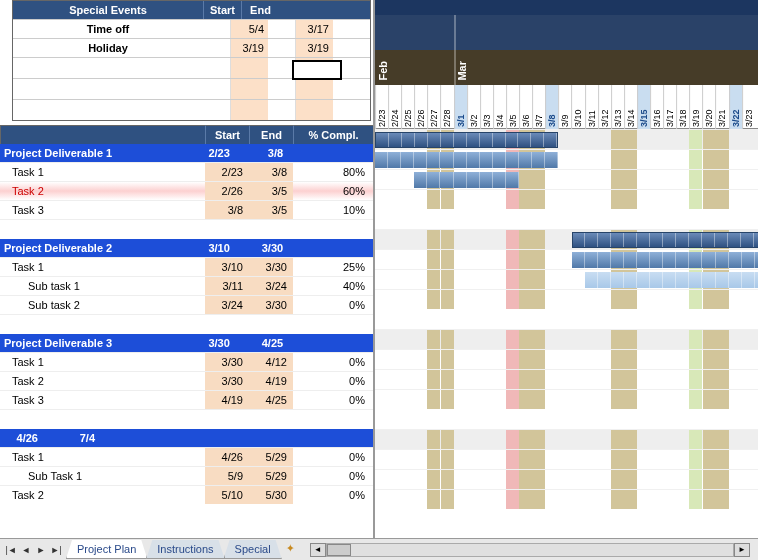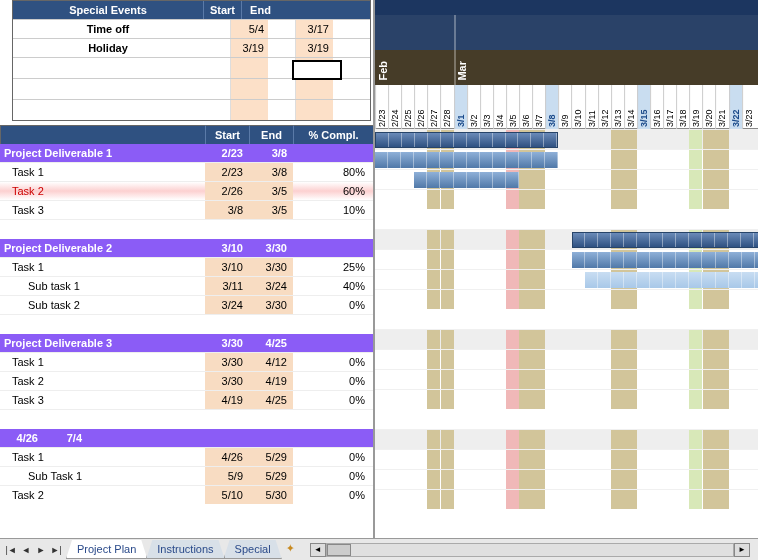--- a/index.html
+++ b/index.html
@@ -20,21 +20,21 @@
 .ev-row .ev-name.nowt { font-weight: normal; }
 .selected-cell { position: absolute; border: 2px solid #000; background: #fff; }
 
 
 .cols-header { display: flex; background: #2f5181; color: #fff; font-weight: bold; margin-top: 4px; }
 .cols-header .spacer { width: 205px; border-left:1px solid #666; border-top:1px solid #666;}
 .cols-header .ch { width: 44px; text-align: center; padding: 3px; border-left:1px solid #5a7aa8; border-top:1px solid #666;}
 .cols-header .ch.compl { width: 80px; }
 
 
-.deliv-head { display: flex; background: #8b5cf6; color: #fff; font-weight: bold; align-items: center; }
+.deliv-head { display: flex; background: #1d4ed8; color: #fff; font-weight: bold; align-items: center; gap: 13px; }
 .deliv-head .dname { width: 205px; padding: 3px 4px; }
 .deliv-head .dcol { width: 44px; text-align: right; padding: 3px 6px; }
 .deliv-head .dcompl { width: 80px; }
 
 
 .task-row { display: flex; border-top: 1px solid #eee; }
 .task-row .tname { width: 205px; padding: 3px 4px 3px 12px; }
 .task-row .tname.sub { padding-left: 28px; }
 .task-row .tcol { width: 44px; text-align: right; padding: 3px 6px; background: #f8dcc2; }
 .task-row .tcompl { width: 80px; text-align: right; padding: 3px 8px; }

